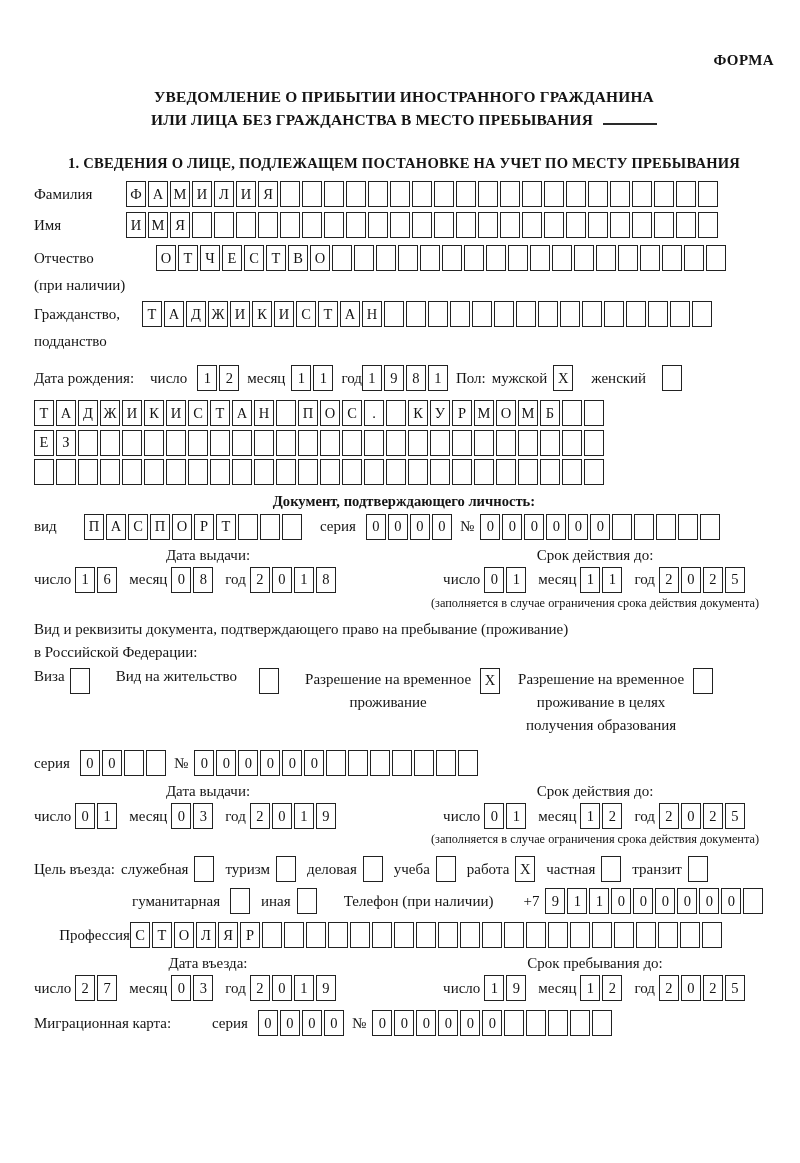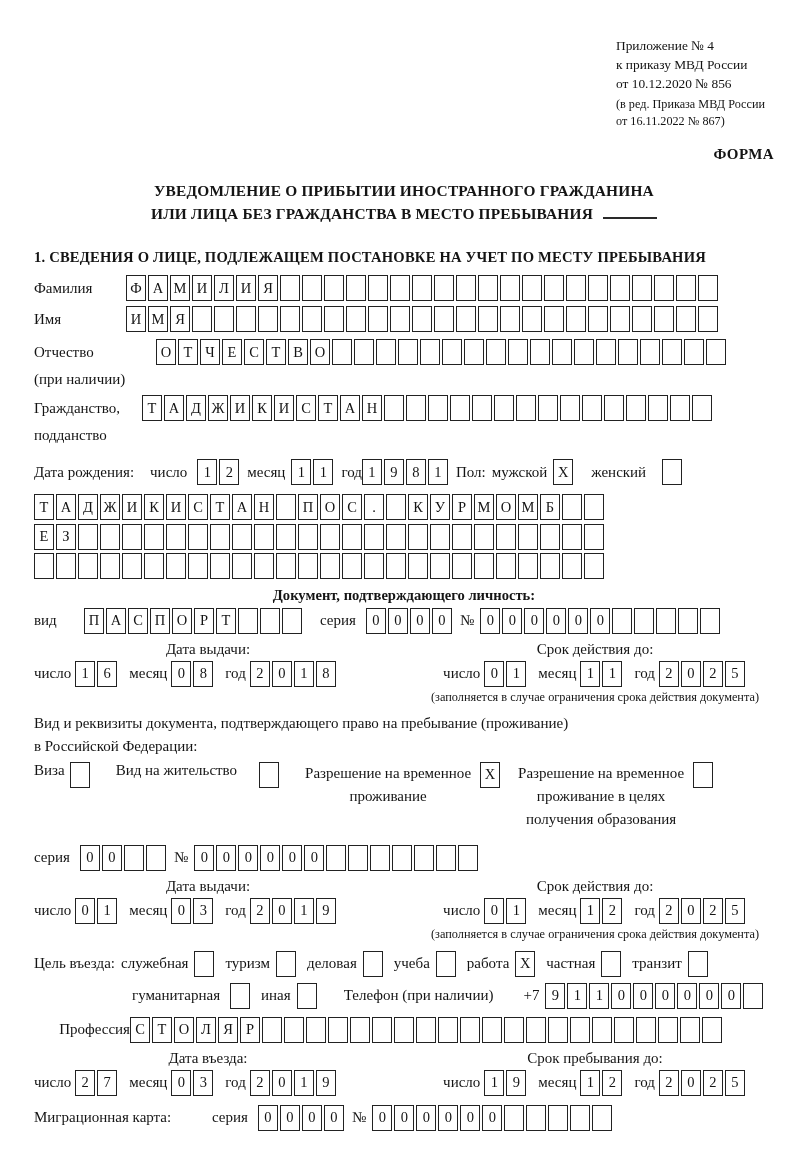--- a/index.html
+++ b/index.html
@@ -7,21 +7,21 @@
     width:800px;height:1163px;overflow:hidden;background:#fff;color:#141414;
     font-family:"Liberation Serif","DejaVu Serif",serif;font-size:15px;
   }
   .page{padding:36px 26px 0 34px;}
   
   .appendix{margin-left:582px;font-size:13.4px;line-height:1.42;}
   .edition{font-size:12.2px;margin-top:3px;line-height:1.4;}
   .forma{font-weight:700;text-align:right;margin-top:16px;font-size:15px;letter-spacing:.4px;}
   .title{margin-top:16px;text-align:center;font-weight:700;font-size:15.4px;line-height:1.5;letter-spacing:.2px;}
   .blank-underline{display:inline-block;width:54px;height:13px;border-bottom:2.2px solid #2a2a2a;margin-left:10px;}
-  .sec-heading{margin-top:24px;font-weight:700;font-size:14.6px;letter-spacing:.2px;}
+  .sec-heading{margin-top:24px;font-weight:700;font-size:14.6px;letter-spacing:.2px;text-align:center;}
   
   .frow{display:flex;align-items:center;margin-top:5px;}
   .frow.top{align-items:flex-start;}
   .flabel{flex:0 0 auto;}
   .mlabel{line-height:1.8;flex:0 0 auto;}
   .cellrow{display:inline-flex;flex:0 0 auto;}
   .cell{
     width:18px;height:24px;border:1.6px solid #222;margin-right:2px;
     display:inline-flex;align-items:center;justify-content:center;
     font-size:14.5px;background:#fff;flex:0 0 auto;
@@ -51,29 +51,20 @@
   
   .pline{display:flex;align-items:center;margin-top:9px;flex-wrap:nowrap;}
   .pline .plabel{margin-right:6px;flex:0 0 auto;}
   .pline .pbox{margin-right:9px;flex:0 0 auto;}
 </style>
 </head>
 <body>
 
 <div class="page">
 
-  <div class="appendix">
-    <div>Приложение № 4</div>
-    <div>к приказу МВД России</div>
-    <div>от 10.12.2020 № 856</div>
-    <div class="edition">
-      <div>(в ред. Приказа МВД России</div>
-      <div>от 16.11.2022 № 867)</div>
-    </div>
-  </div>
 
   <div class="forma">ФОРМА</div>
 
   <div class="title">
     <div>УВЕДОМЛЕНИЕ О ПРИБЫТИИ ИНОСТРАННОГО ГРАЖДАНИНА</div>
     <div>
       <span>ИЛИ ЛИЦА БЕЗ ГРАЖДАНСТВА В МЕСТО ПРЕБЫВАНИЯ</span><span class="blank-underline"></span>
     </div>
   </div>
 

